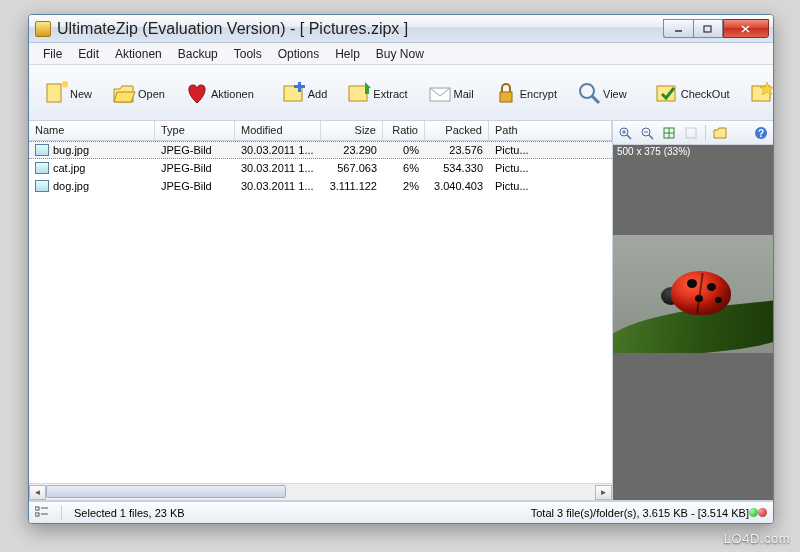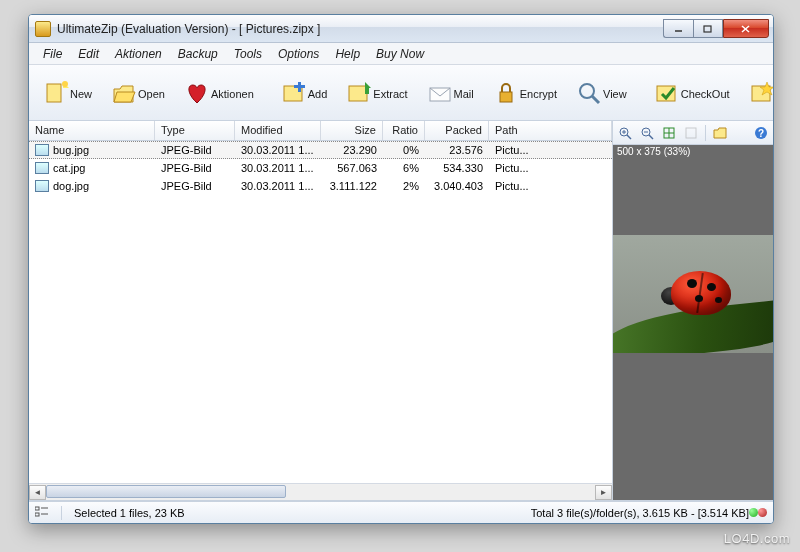--- a/index.html
+++ b/index.html
@@ -32,42 +32,41 @@
     align-items: center;
     padding: 0 4px 0 6px;
   }
   .titlebar .app-icon {
     width: 16px; height: 16px;
     background: linear-gradient(180deg,#fce98b,#d89a1e);
     border:1px solid #a47812;
     border-radius:2px;
     margin-right: 6px;
   }
-  .titlebar .title { flex: 1; color: #222; font-size: 12px; }
+  .titlebar .title { flex: 1; color: #222; font-size: 16px; }
   .win-buttons { display: flex; gap: 0; }
   .win-btn {
     width: 30px; height: 19px;
     border: 1px solid #7a8aa0;
     background: linear-gradient(180deg,#f6f9fd,#cfd9e8);
     display:flex; align-items:center; justify-content:center;
     font-size: 10px; color:#333;
   }
   .win-btn:first-child { border-radius: 0 0 0 3px; border-right:none;}
   .win-btn.close {
     width: 46px;
     background: linear-gradient(180deg,#f08f7f,#d94a2e 45%,#c62c1d 46%,#e0614a);
     border-color:#8a2d1d; color:#fff; border-radius:0 0 3px 0;
   }
   .menubar {
     height: 22px;
     background: #f4f6f9;
     border-bottom: 1px solid #d4dae3;
     display: flex; align-items:center;
     padding: 6px 6px;
-    font-style: italic;
   }
   .menubar span {
     padding: 3px 8px;
     font-size: 12px;
     color:#222;
     cursor: default;
   }
   .toolbar {
     height: 56px;
     background: linear-gradient(180deg,#fbfcfe,#e7edf5);

